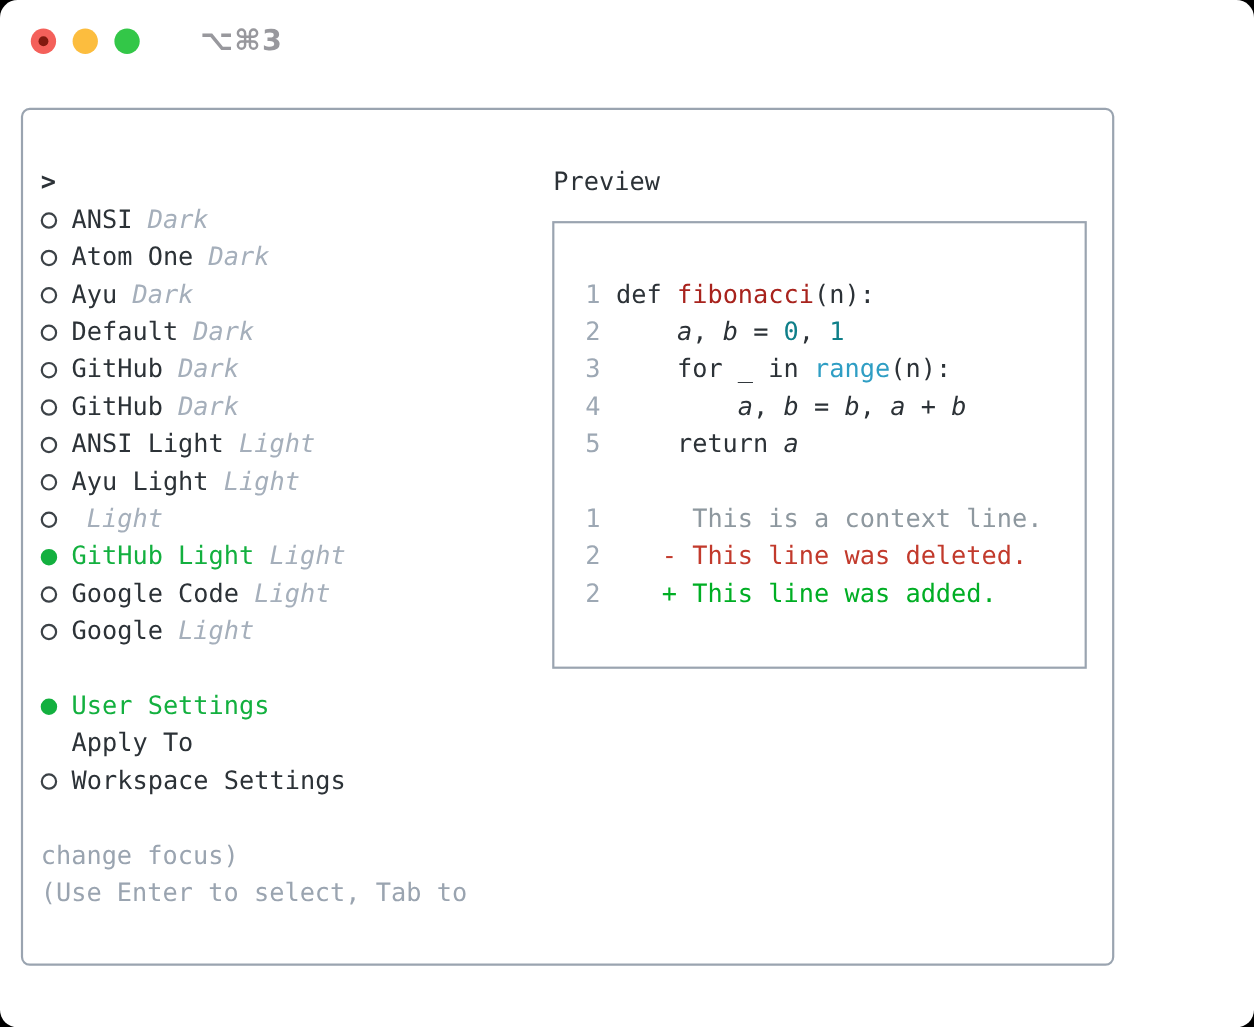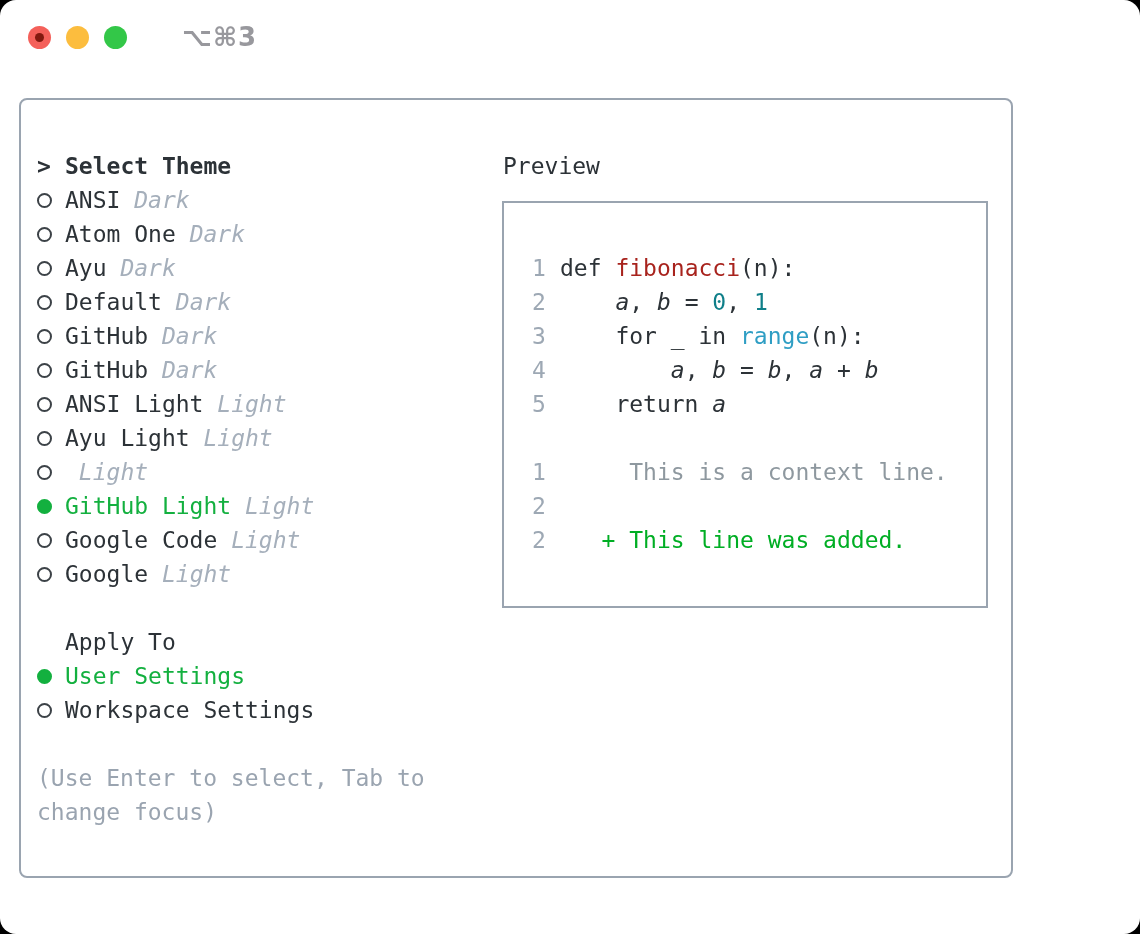--- a/index.html
+++ b/index.html
@@ -57,47 +57,47 @@
     <span class="tl tl-red">
       <span class="tl-dot"></span>
     </span>
     <span class="tl tl-yellow"></span>
     <span class="tl tl-green"></span>
     <span class="win-title">⌥⌘3</span>
   </div>
 
   <div class="panel">
     <div class="leftcol" id="leftcol">
-        <div class="row"><span class="marker prompt">&gt;</span><span class="bold">Select Theme</span></div>
+        <div class="row"><span class="marker prompt">&gt;</span></div>
         <div class="row"><span class="marker"><span class="circle"></span></span><span class="name">ANSI</span><span class="tag"> Dark</span></div>
         <div class="row"><span class="marker"><span class="circle"></span></span><span class="name">Atom One</span><span class="tag"> Dark</span></div>
         <div class="row"><span class="marker"><span class="circle"></span></span><span class="name">Ayu</span><span class="tag"> Dark</span></div>
         <div class="row"><span class="marker"><span class="circle"></span></span><span class="name">Default</span><span class="tag"> Dark</span></div>
         <div class="row"><span class="marker"><span class="circle"></span></span><span class="name">GitHub</span><span class="tag"> Dark</span></div>
         <div class="row"><span class="marker"><span class="circle"></span></span><span class="name">GitHub</span><span class="tag"> Dark</span></div>
         <div class="row"><span class="marker"><span class="circle"></span></span><span class="name">ANSI Light</span><span class="tag"> Light</span></div>
         <div class="row"><span class="marker"><span class="circle"></span></span><span class="name">Ayu Light</span><span class="tag"> Light</span></div>
         <div class="row"><span class="marker"><span class="circle"></span></span><span class="tag"> Light</span></div>
         <div class="row"><span class="marker"><span class="circle sel"></span></span><span class="name sel">GitHub Light</span><span class="tag"> Light</span></div>
         <div class="row"><span class="marker"><span class="circle"></span></span><span class="name">Google Code</span><span class="tag"> Light</span></div>
         <div class="row"><span class="marker"><span class="circle"></span></span><span class="name">Google</span><span class="tag"> Light</span></div>
         <div class="blankrow"></div>
+        <div class="row"><span class="marker"><span class="circle sel"></span></span><span class="name sel">User Settings</span></div>
         <div class="row"><span class="marker"></span><span>Apply To</span></div>
-        <div class="row"><span class="marker"><span class="circle sel"></span></span><span class="name sel">User Settings</span></div>
         <div class="row"><span class="marker"><span class="circle"></span></span><span class="name">Workspace Settings</span></div>
         <div class="blankrow"></div>
+        <div class="row"><span class="hintline">change focus)</span></div>
         <div class="row"><span class="hintline">(Use Enter to select, Tab to</span></div>
-        <div class="row"><span class="hintline">change focus)</span></div>
       </div>
     <div class="preview-title">Preview</div>
     <div class="pbox" id="pbox">
         <div class="pline"><span class="ln">1</span><span><span class="tk-fg">def </span><span class="tk-red">fibonacci</span><span class="tk-fg">(n):</span></span></div>
         <div class="pline"><span class="ln">2</span><span><span class="tk-fg">    </span><span class="tk-it">a</span><span class="tk-fg">, </span><span class="tk-it">b</span><span class="tk-fg"> = </span><span class="tk-teal">0</span><span class="tk-fg">, </span><span class="tk-teal">1</span></span></div>
         <div class="pline"><span class="ln">3</span><span><span class="tk-fg">    for _ in </span><span class="tk-blue">range</span><span class="tk-fg">(n):</span></span></div>
         <div class="pline"><span class="ln">4</span><span><span class="tk-fg">        </span><span class="tk-it">a</span><span class="tk-fg">, </span><span class="tk-it">b</span><span class="tk-fg"> = </span><span class="tk-it">b</span><span class="tk-fg">, </span><span class="tk-it">a</span><span class="tk-fg"> + </span><span class="tk-it">b</span></span></div>
         <div class="pline"><span class="ln">5</span><span><span class="tk-fg">    return </span><span class="tk-it">a</span></span></div>
         <div class="pline"></div>
         <div class="pline"><span class="ln">1</span><span><span class="tk-ctx">     This is a context line.</span></span></div>
-        <div class="pline"><span class="ln">2</span></div>
+        <div class="pline"><span class="ln">2</span><span><span class="tk-del">   - This line was deleted.</span></span></div>
         <div class="pline"><span class="ln">2</span><span><span class="tk-add">   + This line was added.</span></span></div>
       </div>
   </div>
 </div>
 
 </body></html>

